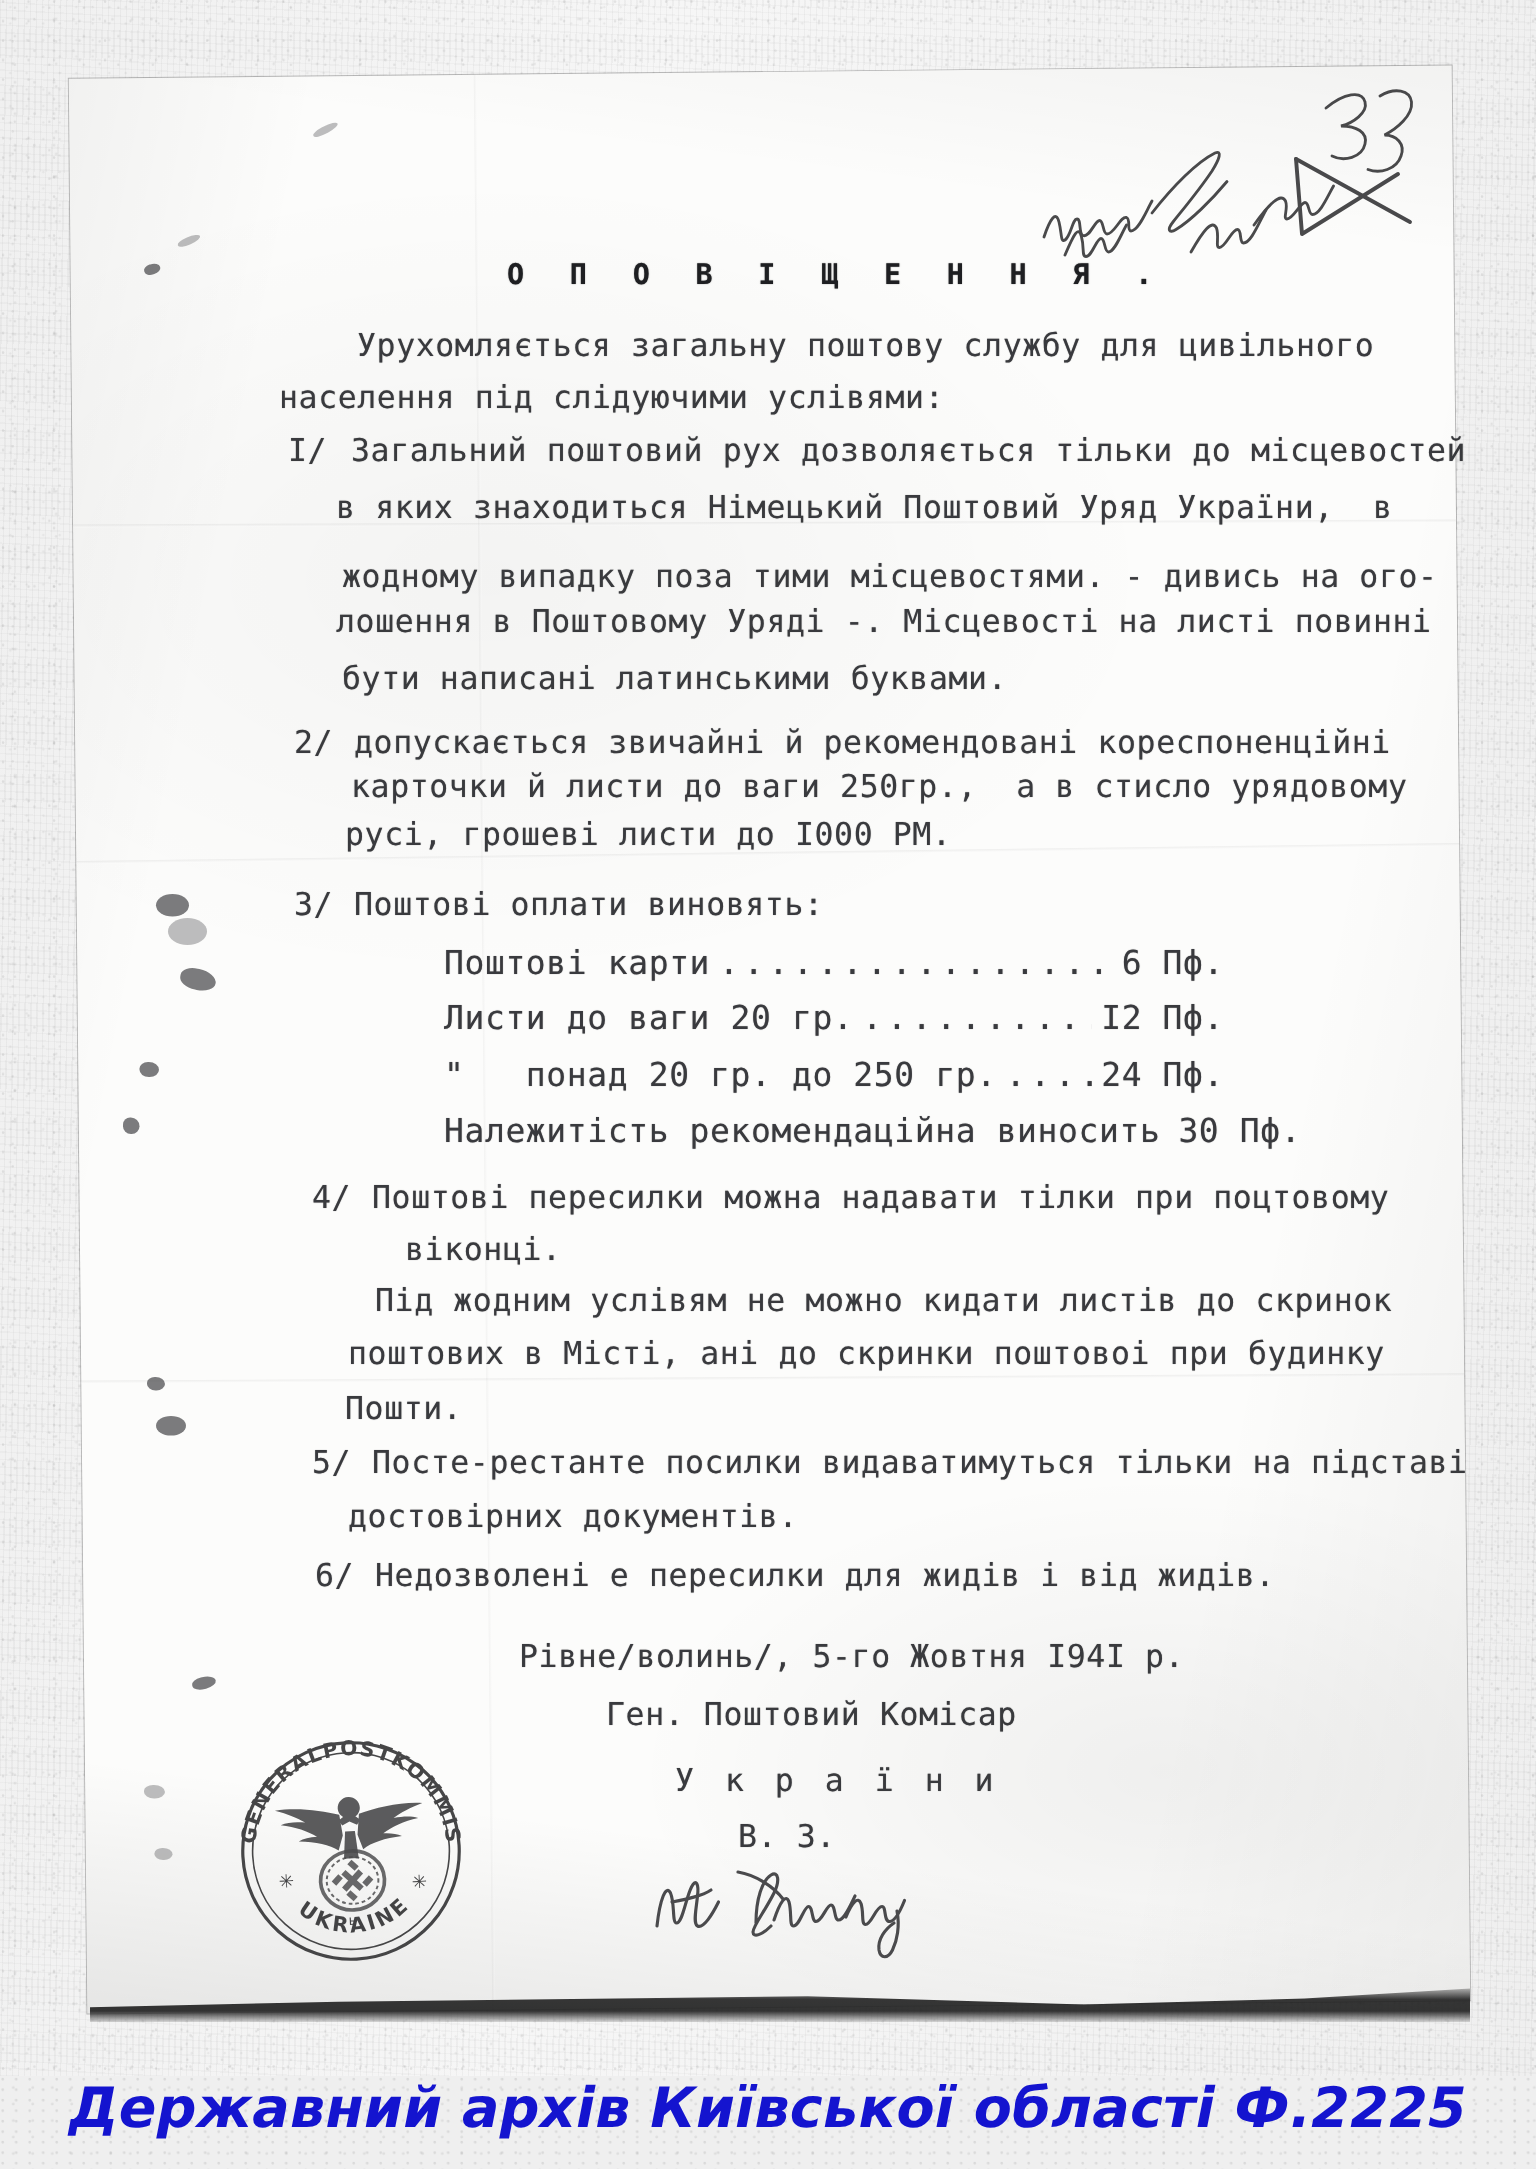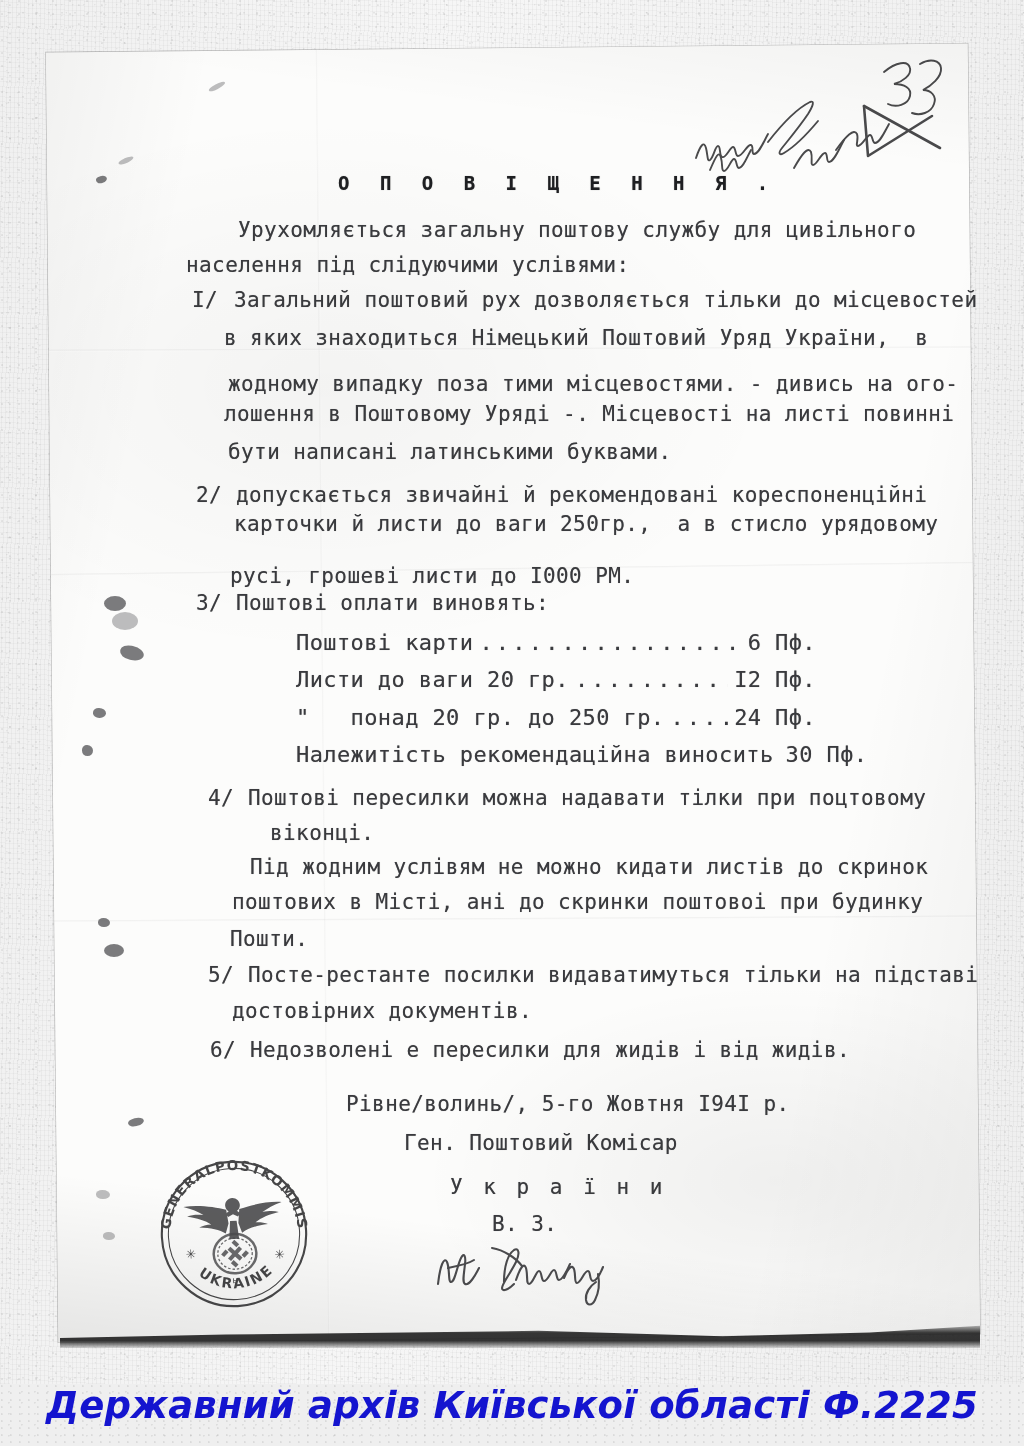--- a/index.html
+++ b/index.html
@@ -218,21 +218,21 @@
   <div class="typed num" style="left:192px; top:288px;">I/</div>
   <div class="typed" style="left:224px; top:326px;">в яких знаходиться Німецький Поштовий Уряд України,  в</div>
   <div class="typed" style="left:234px; top:288px;">Загальний поштовий рух дозволяється тільки до місцевостей</div>
   <div class="typed" style="left:228px; top:372px;">жодному випадку поза тими місцевостями. - дивись на ого-</div>
   <div class="typed" style="left:224px; top:402px;">лошення в Поштовому Уряді -. Місцевості на листі повинні</div>
   <div class="typed" style="left:228px; top:440px;">бути написані латинськими буквами.</div>
 
   <div class="typed num" style="left:196px; top:483px;">2/</div>
   <div class="typed" style="left:236px; top:483px;">допускається звичайні й рекомендовані кореспоненційні</div>
   <div class="typed" style="left:234px; top:512px;">карточки й листи до ваги 250гр.,  а в стисло урядовому</div>
-  <div class="typed" style="left:230px; top:564px;">русі, грошеві листи до I000 РМ.</div>
+  <div class="typed" style="left:230px; top:544px;">русі, грошеві листи до I000 РМ.</div>
 
   <div class="typed num" style="left:196px; top:591px;">3/</div>
   <div class="typed" style="left:236px; top:591px;">Поштові оплати виновять:</div>
 
   <div class="tariff-row" style="left:296px; top:630px; width:520px;">
     <span class="tariff-label">Поштові карти</span>
     <span class="tariff-dots">.............................................</span>
     <span class="tariff-amt">6 Пф.</span>
   </div>
 

